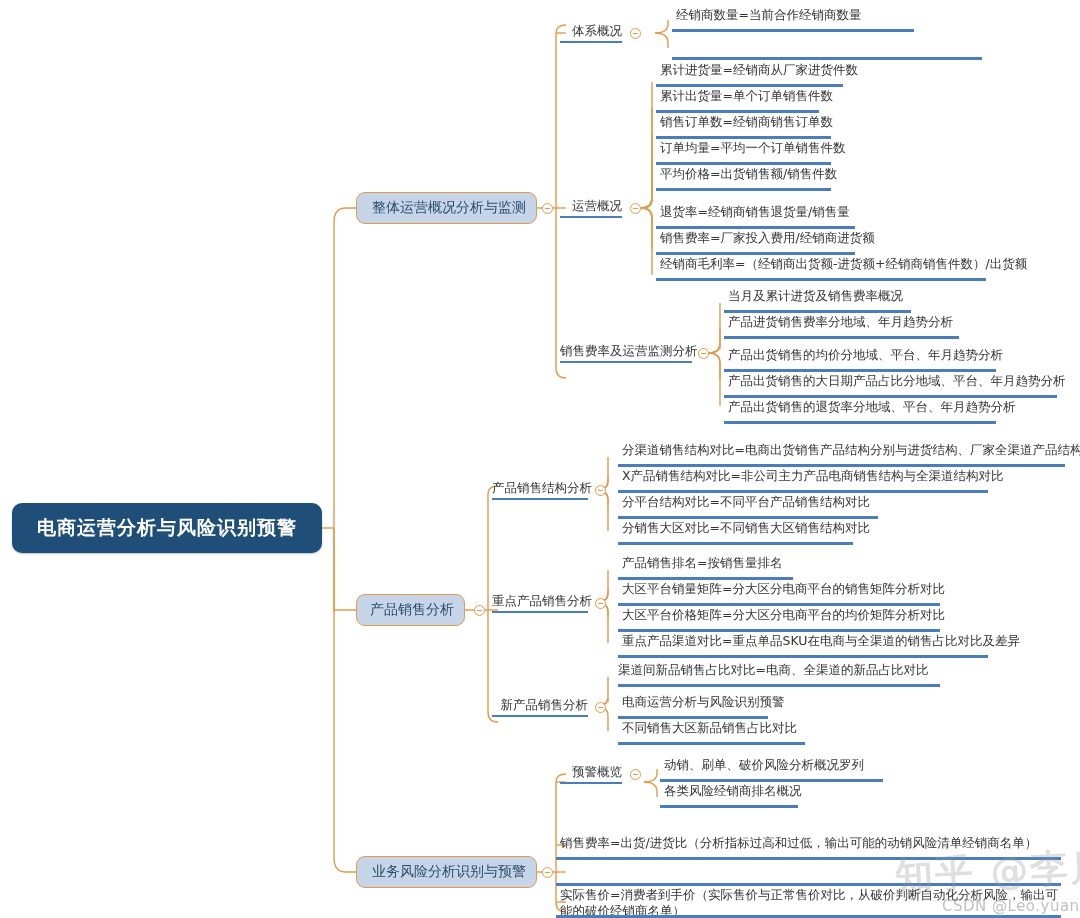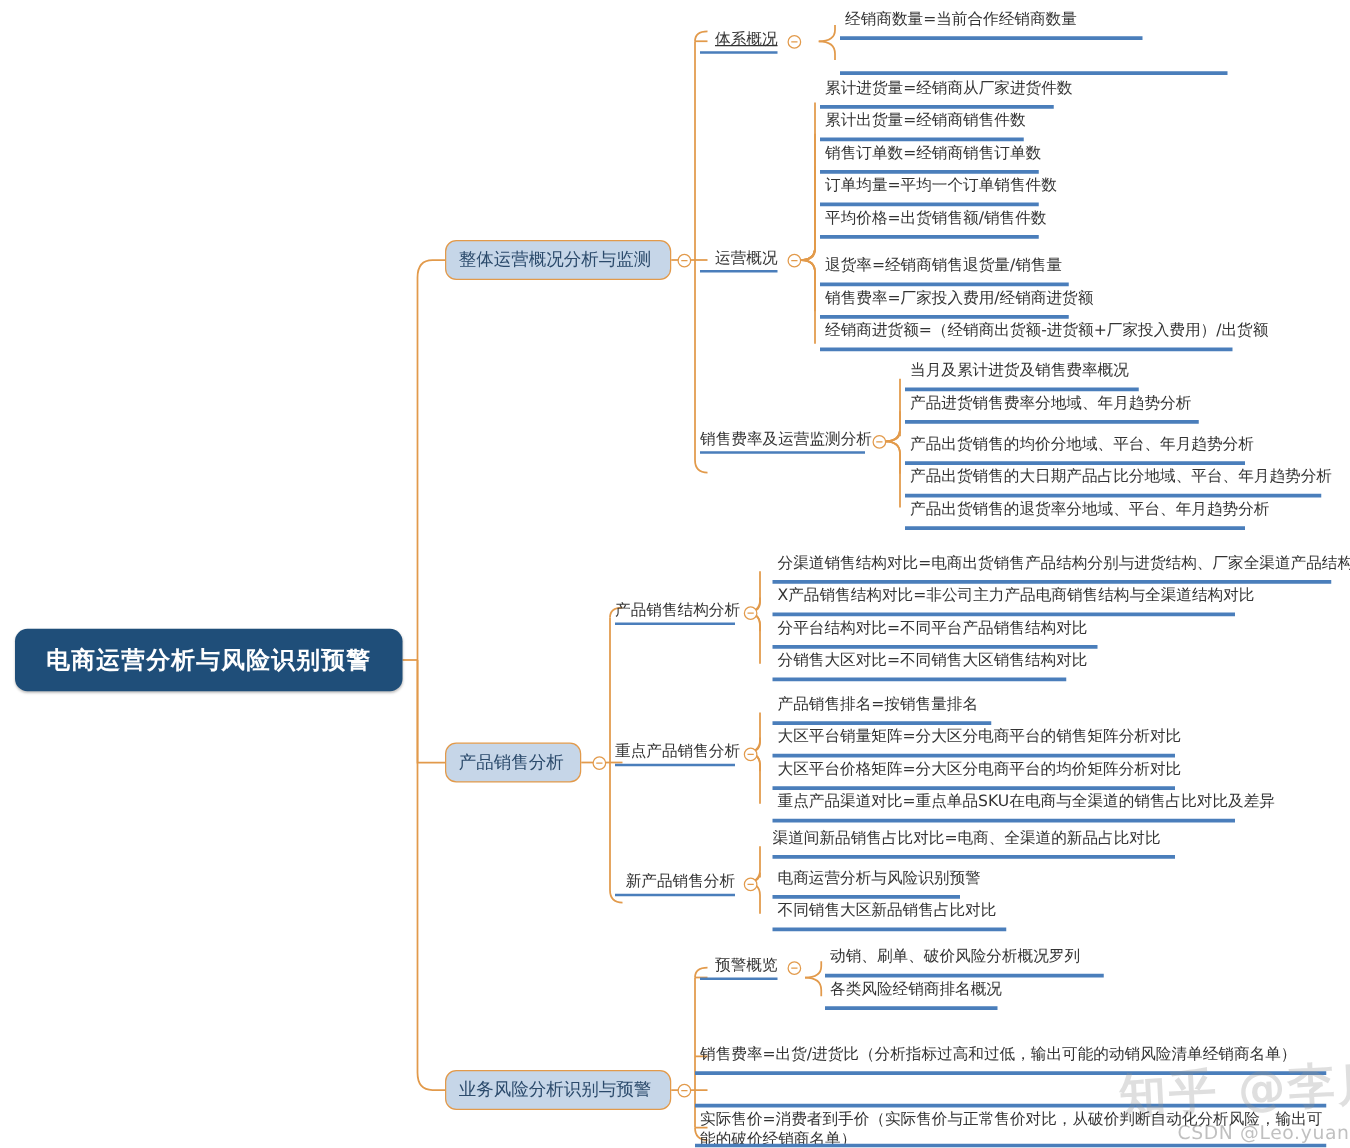--- a/index.html
+++ b/index.html
@@ -25,21 +25,21 @@
   }
 
   
   .l2-node{
     position:absolute;
     background:#C6D6E8;
     border:1.5px solid #E29A4B;
     border-radius:9px;
     color:#2B4A6B;
     font-size:14px;
-    display:flex;align-items:center;justify-content:flex-start;
+    display:flex;align-items:center;justify-content:flex-end;
     white-space:nowrap;
     padding:0 10px;
     box-sizing:border-box;
   }
 
   
   .l3-label{
     position:absolute;
     color:#333333;
     font-size:12.5px;
@@ -184,21 +184,21 @@
   <div class="l2-node" style="left:356px;top:594px;width:109px;height:32px;">
     <span>产品销售分析</span>
   </div>
   <div class="collapse" style="left:474px;top:605px;"></div>
 
   <div class="l2-node" style="left:356px;top:856px;width:181px;height:32px;">
     <span>业务风险分析识别与预警</span>
   </div>
   <div class="collapse" style="left:542px;top:867px;"></div>
 
-  <div class="l3-label" style="left:560px;top:24px;width:62px;text-decoration:underline;">
+  <div class="l3-label" style="left:560px;top:24px;width:62px;">
     <span>体系概况</span>
   </div>
   <div class="uline thin" style="left:560px;top:41px;width:62px;"></div>
   <div class="collapse" style="left:630px;top:28px;"></div>
 
   <div class="leaf-label" style="left:676px;top:7px;">
     <span>经销商数量=当前合作经销商数量</span>
   </div>
   <div class="uline" style="left:672px;top:29px;width:242px;"></div>
 
@@ -209,21 +209,21 @@
   </div>
   <div class="uline thin" style="left:560px;top:216px;width:62px;"></div>
   <div class="collapse" style="left:630px;top:203px;"></div>
 
   <div class="leaf-label" style="left:660px;top:62px;">
     <span>累计进货量=经销商从厂家进货件数</span>
   </div>
   <div class="uline" style="left:656px;top:84px;width:187px;"></div>
 
   <div class="leaf-label" style="left:660px;top:88px;">
-    <span>累计出货量=经销商销售件数</span>
+    <span>累计出货量=单个订单销售件数</span>
   </div>
   <div class="uline" style="left:656px;top:110px;width:163px;"></div>
 
   <div class="leaf-label" style="left:660px;top:114px;">
     <span>销售订单数=经销商销售订单数</span>
   </div>
   <div class="uline" style="left:656px;top:136px;width:175px;"></div>
 
   <div class="leaf-label" style="left:660px;top:140px;">
     <span>订单均量=平均一个订单销售件数</span>
@@ -239,21 +239,21 @@
     <span>退货率=经销商销售退货量/销售量</span>
   </div>
   <div class="uline" style="left:656px;top:226px;width:199px;"></div>
 
   <div class="leaf-label" style="left:660px;top:230px;">
     <span>销售费率=厂家投入费用/经销商进货额</span>
   </div>
   <div class="uline" style="left:656px;top:252px;width:199px;"></div>
 
   <div class="leaf-label" style="left:660px;top:256px;">
-    <span>经销商进货额=（经销商出货额-进货额+厂家投入费用）/出货额</span>
+    <span>经销商毛利率=（经销商出货额-进货额+经销商销售件数）/出货额</span>
   </div>
   <div class="uline" style="left:656px;top:278px;width:330px;"></div>
 
   <div class="l3-label" style="left:560px;top:344px;width:132px;">
     <span>销售费率及运营监测分析</span>
   </div>
   <div class="uline thin" style="left:560px;top:361px;width:132px;"></div>
   <div class="collapse" style="left:698px;top:348px;"></div>
 
   <div class="leaf-label" style="left:728px;top:288px;">

